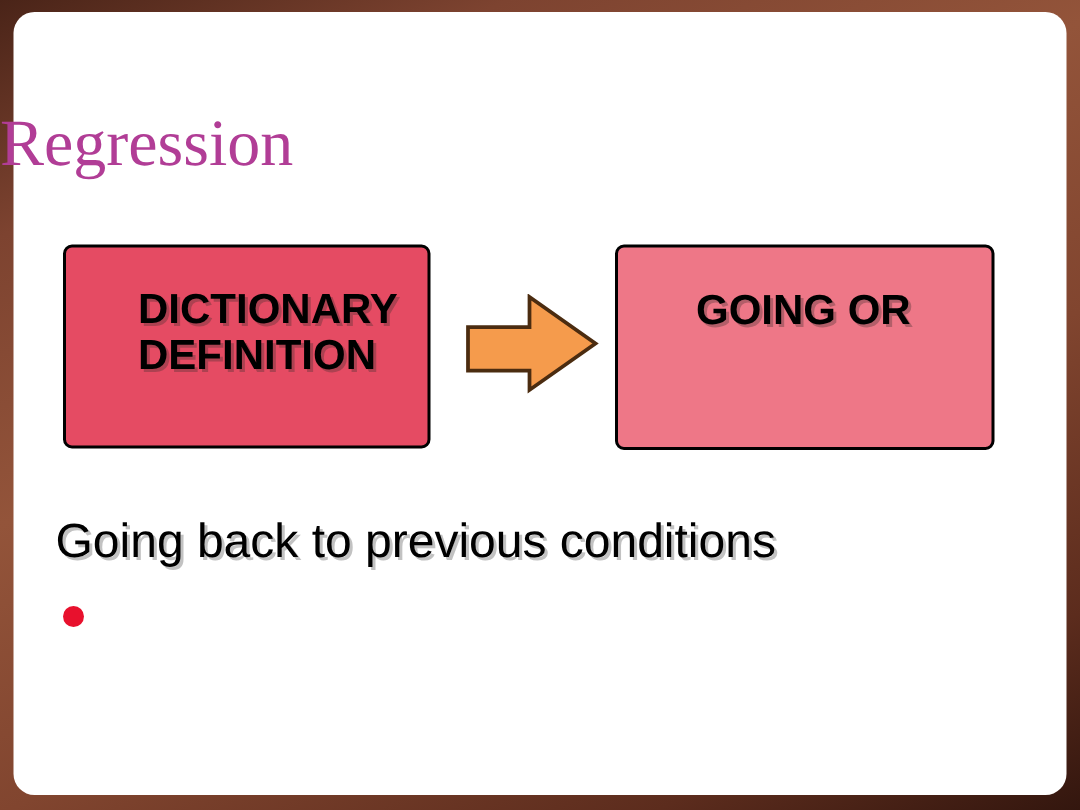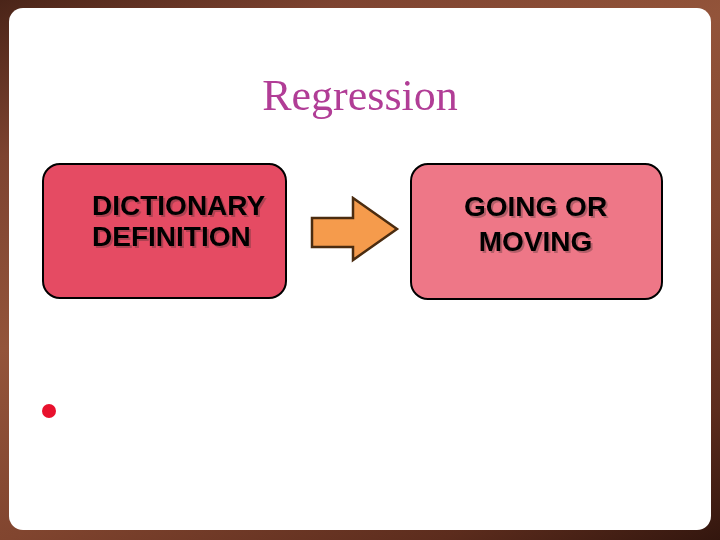--- a/index.html
+++ b/index.html
@@ -12,34 +12,33 @@
   .slide{background:linear-gradient(155deg,#4a2418 0%,#7d4330 18%,#93543a 40%,#81452f 62%,#5c2c1d 85%,#33160e 100%);}
 
   
   .paper{position:absolute;left:9px;top:8px;right:9px;bottom:10px;
          background:#ffffff;border-radius:14px;}
 
   
   .content{position:absolute;left:0;top:0;width:720px;height:540px;}
 
   .title{position:absolute;left:0;top:76px;width:720px;
-         text-align:center;
          font-family:"Liberation Serif","DejaVu Serif",serif;
          font-size:44px;line-height:40px;font-weight:normal;}
 
   .dbox{position:absolute;box-sizing:border-box;
-        border:2px solid #000000;border-radius:18px;}
+        border:2px solid #000000;border-radius:6px;}
   .dbox-left{left:42px;top:163px;width:245px;height:136px;}
   .dbox-right{left:410px;top:163px;width:253px;height:137px;}
   .dbox .boxtext{position:absolute;
         font-weight:bold;color:#000;
         text-shadow:2px 2px 0 rgba(70,50,50,0.35);
         font-size:28px;white-space:nowrap;}
   .dbox-left .boxtext{left:48px;top:25px;line-height:31px;}
-  .dbox-right .boxtext{left:52px;top:24px;line-height:35px;text-align:center;}
+  .dbox-right .boxtext{left:52px;top:24px;line-height:35px;}
 
   .arrow-wrap{position:absolute;left:310px;top:196px;width:90px;height:68px;}
 
   .bodyline{position:absolute;font-size:32px;line-height:38px;color:#000;
             text-shadow:2px 2px 0 #c2c2c2;white-space:nowrap;}
   .bodyline-1{left:37px;top:341px;}
   .bodyline-2{left:70px;top:390px;}
 
   .bullet-dot{position:absolute;left:42px;top:404px;width:14px;height:14px;
               border-radius:50%;}
@@ -63,22 +62,22 @@
 
     <div class="arrow-wrap">
       <svg width="90" height="68" viewBox="0 0 90 68" xmlns="http://www.w3.org/2000/svg">
         <polygon points="2,22 43,22 43,2 87,33 43,64 43,51 2,51" stroke="#4b2c10" stroke-width="2.5" stroke-linejoin="miter" fill="#f59b4c"></polygon>
       </svg>
     </div>
 
     <div class="dbox dbox-right" style="background-color: rgb(238, 119, 135);">
       <div class="boxtext">
         <div>GOING OR</div>
-        <div>MOVING</div>
       </div>
     </div>
 
+    <div class="bodyline bodyline-1">Going back to previous conditions</div>
 
     <div class="bullet-dot" style="background-color: rgb(232, 17, 45);"></div>
 
 
   </div>
 </div>
 
 </body></html>

